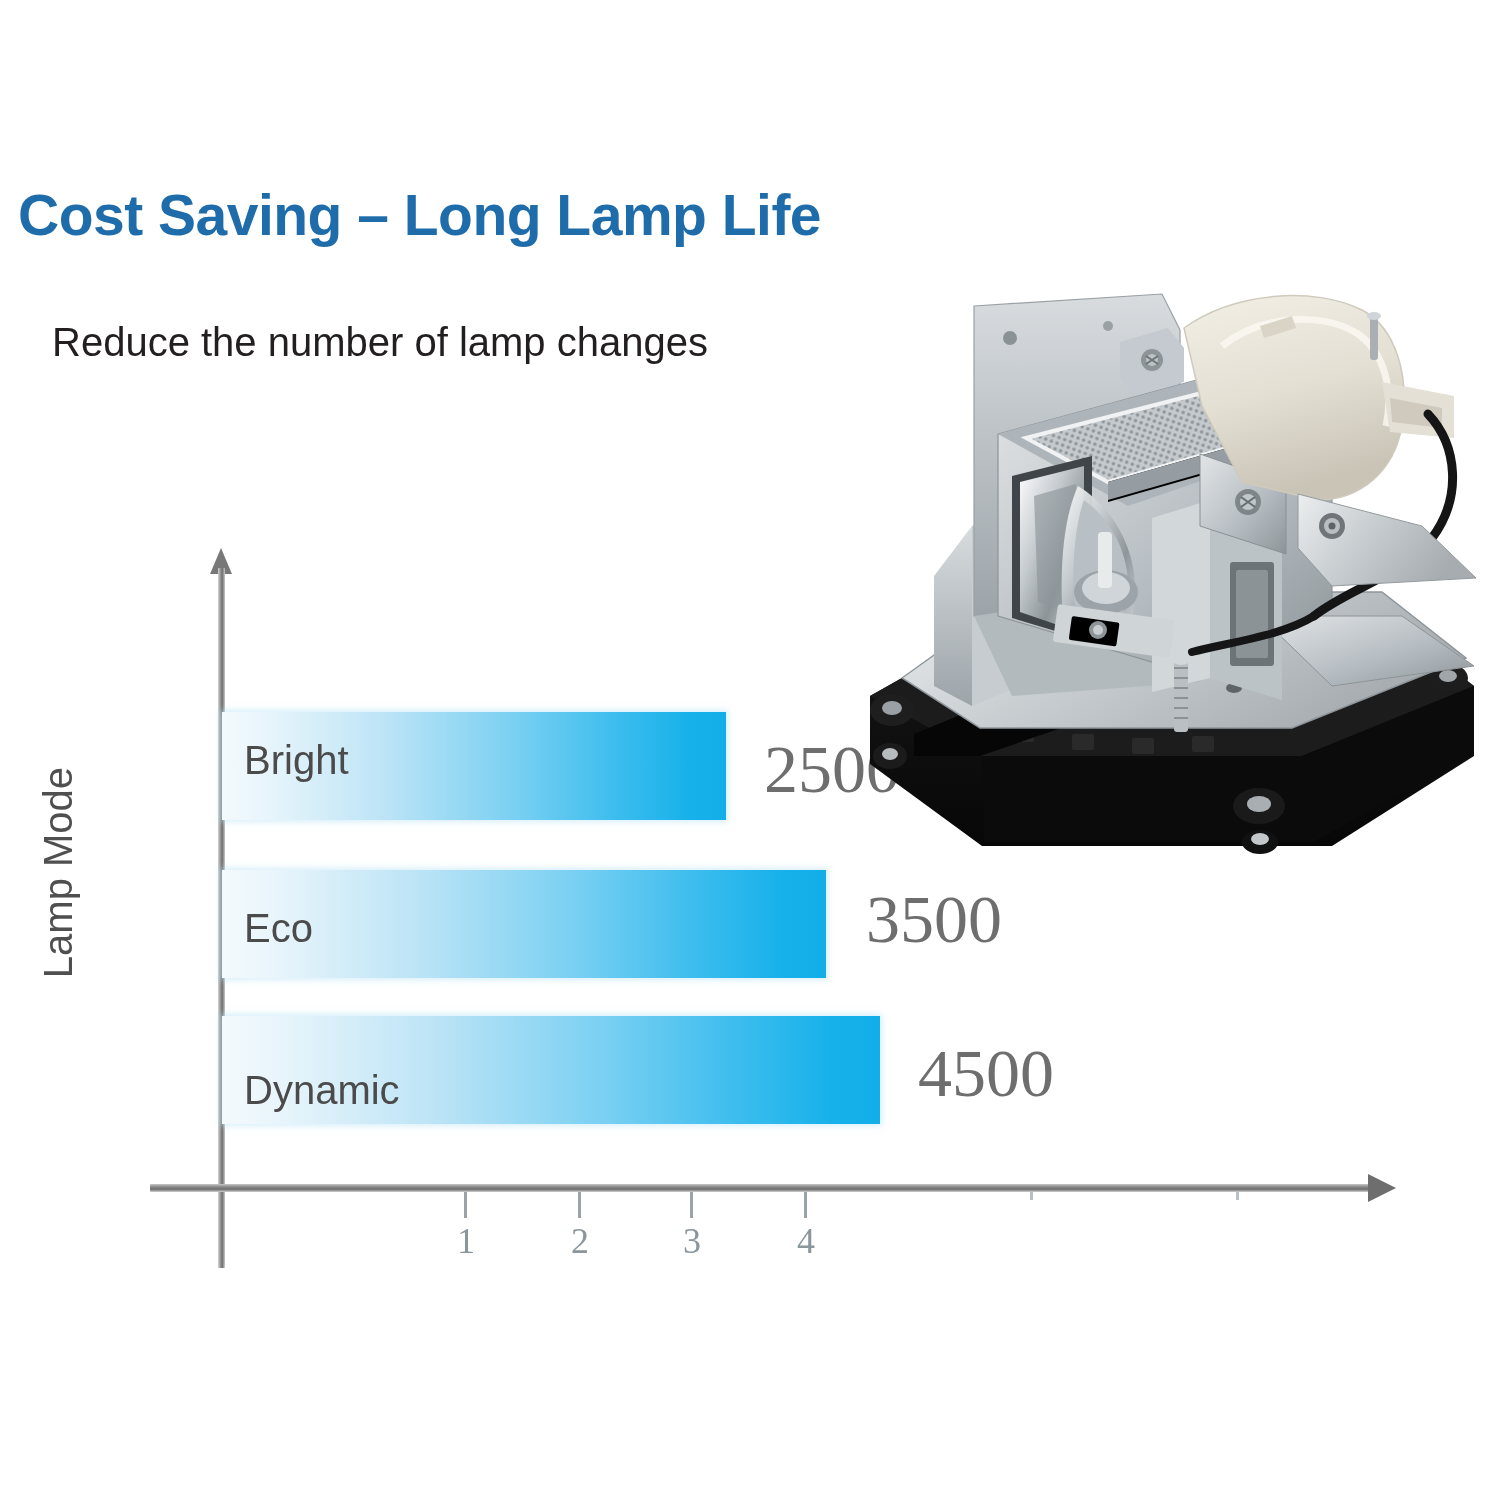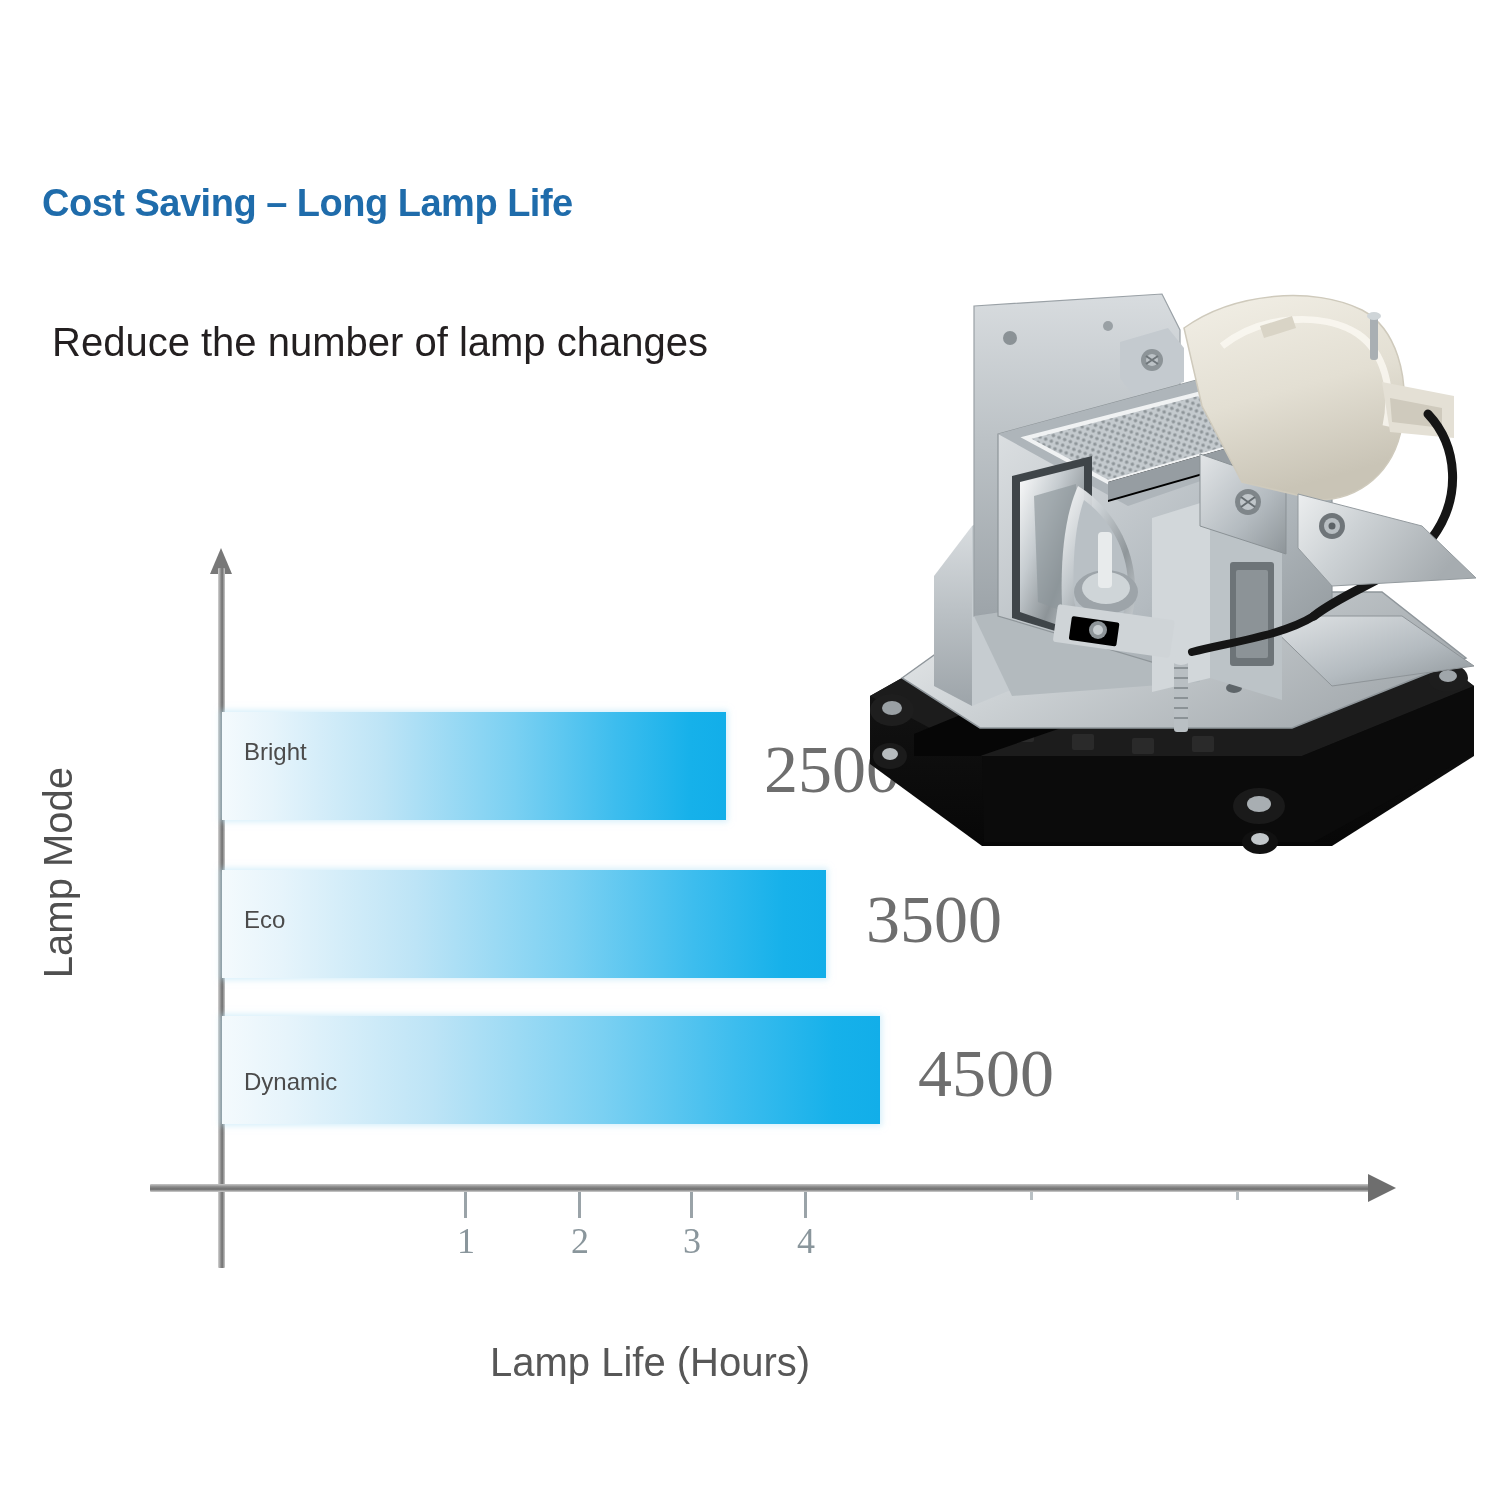--- a/index.html
+++ b/index.html
@@ -20,27 +20,26 @@
     width: 1500px;
     height: 1500px;
     background: #ffffff;
   }
 
   
   .title {
     position: absolute;
     left: 18px;
     top: 182px;
-    font-size: 38px;
+    font-size: 57px;
     font-weight: bold;
     color: #1f6cab;
     letter-spacing: -0.5px;
     white-space: nowrap;
     font-family: "Liberation Sans", sans-serif;
-    margin-left: 24px;
   }
   .subtitle {
     position: absolute;
     left: 20px;
     top: 320px;
     font-size: 40px;
     font-weight: normal;
     color: #231f20;
     white-space: nowrap;
     font-family: "Liberation Sans", sans-serif;
@@ -119,21 +118,21 @@
   .bar {
     position: absolute;
     left: 222px;
     height: 108px;
     background: linear-gradient(to right, #f4fafd 0%, #e6f4fb 10%, #bde4f6 32%, #7ad0f2 58%, #3dbdee 78%, #16b1ea 93%, #12aee9 100%);
     box-shadow: 0 0 6px 2px rgba(180, 225, 245, 0.55);
   }
   .bar-label {
     position: absolute;
     left: 244px;
-    font-size: 24px;
+    font-size: 40px;
     color: #4b4b4b;
     font-family: "Liberation Sans", sans-serif;
     white-space: nowrap;
   }
   .bar-value {
     position: absolute;
     font-family: "Liberation Serif", serif;
     font-size: 68px;
     color: #6e6e6e;
     white-space: nowrap;
@@ -206,21 +205,20 @@
 
     <div class="bar" style="top:350px; width:604px;"></div>
     <div class="bar-label" style="top:386px;">Eco</div>
     <div class="bar-value" style="left:866px; top:360px;">3500</div>
 
     <div class="bar" style="top:496px; width:658px;"></div>
     <div class="bar-label" style="top:548px;">Dynamic</div>
     <div class="bar-value" style="left:918px; top:514px;">4500</div>
 
     <div class="y-axis-title">Lamp Mode</div>
-    <div class="x-axis-title">Lamp Life (Hours)</div>
   </div>
 
   <div id="lamp-photo">
     <svg width="620" height="570" viewBox="0 0 620 570" xmlns="http://www.w3.org/2000/svg">
       <defs>
         <linearGradient id="gMetal" x1="0" y1="0" x2="0" y2="1">
           <stop offset="0%" stop-color="#d8dcdf"></stop>
           <stop offset="45%" stop-color="#bcc2c6"></stop>
           <stop offset="100%" stop-color="#9da4a9"></stop>
         </linearGradient>

